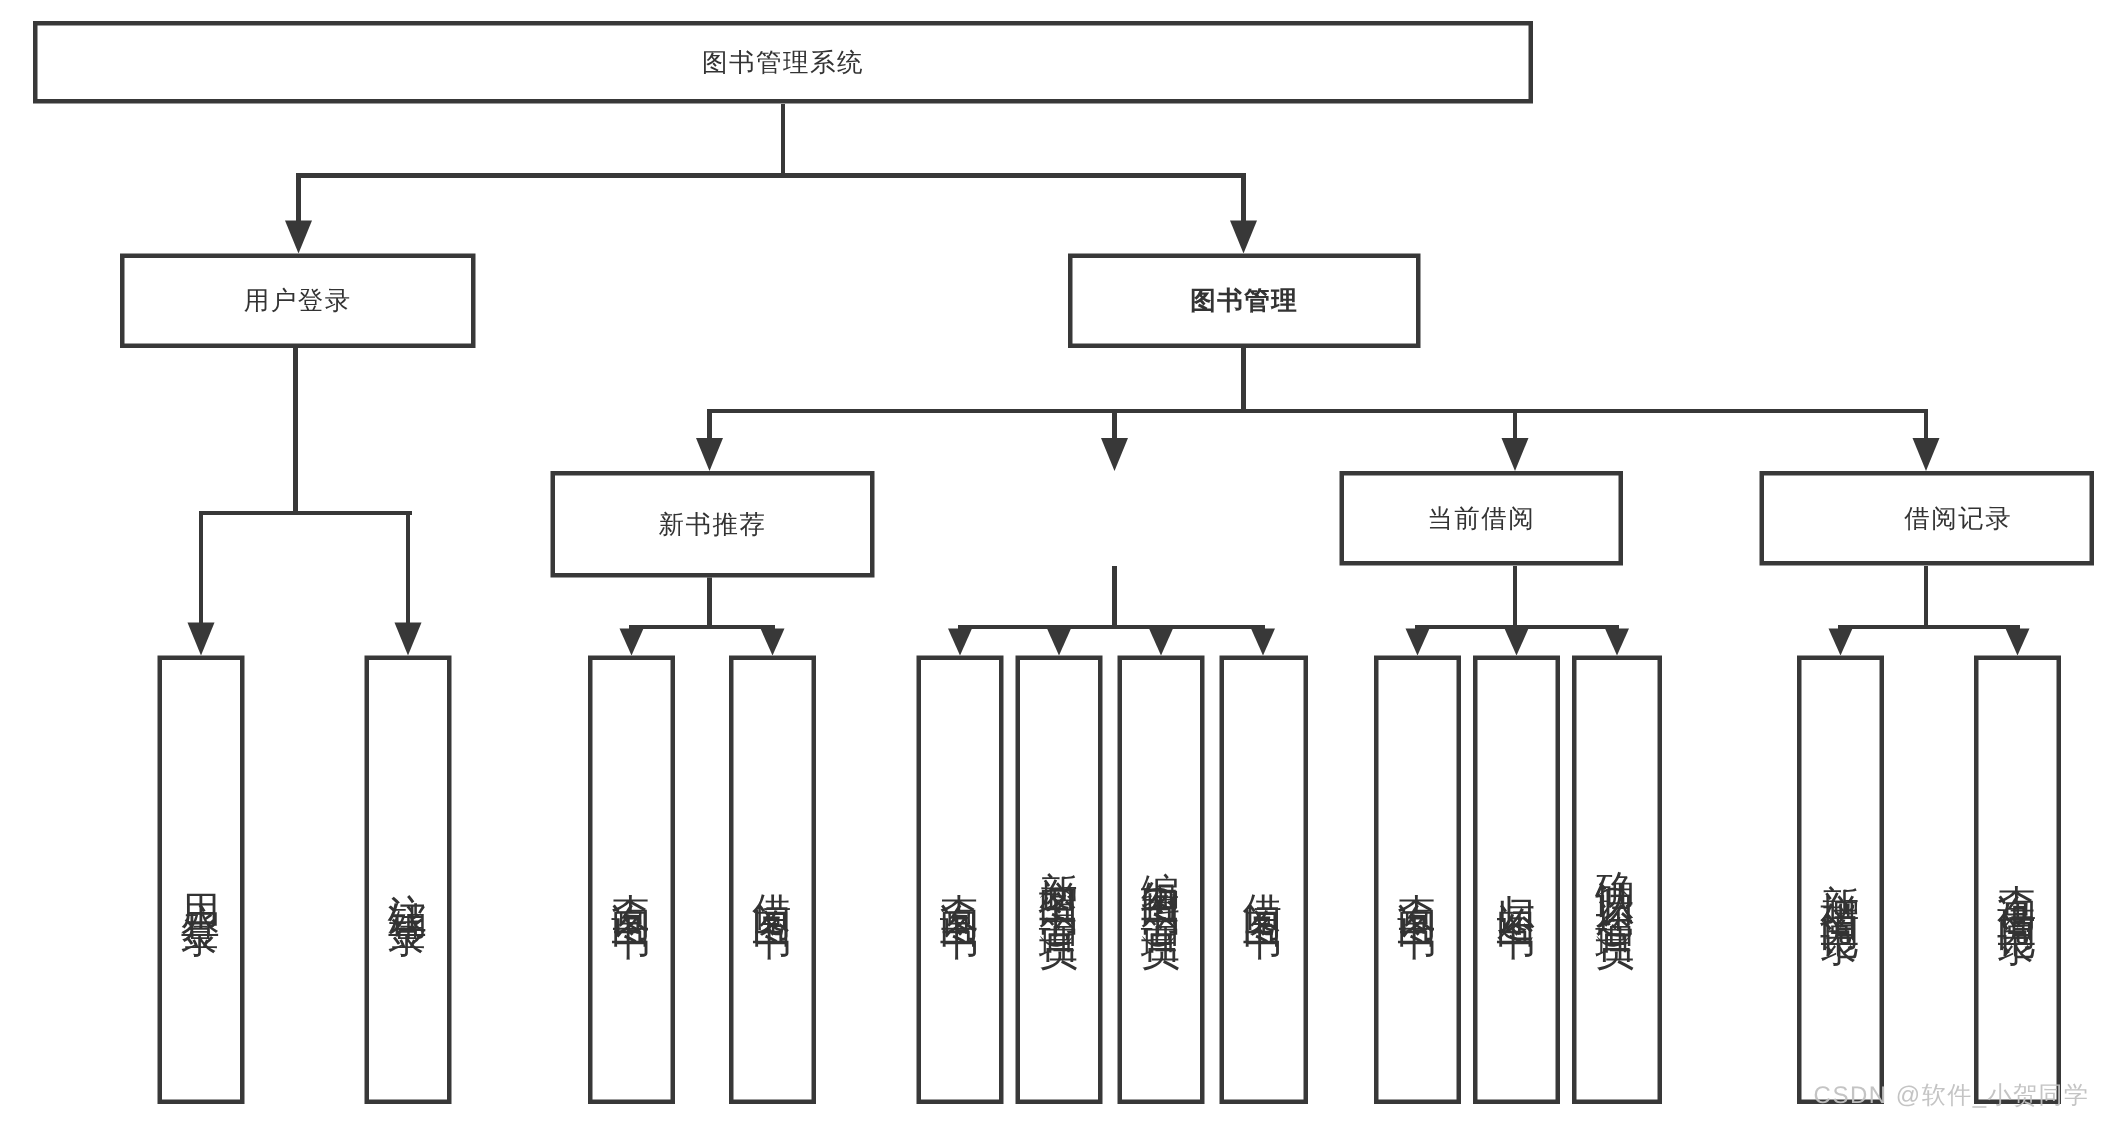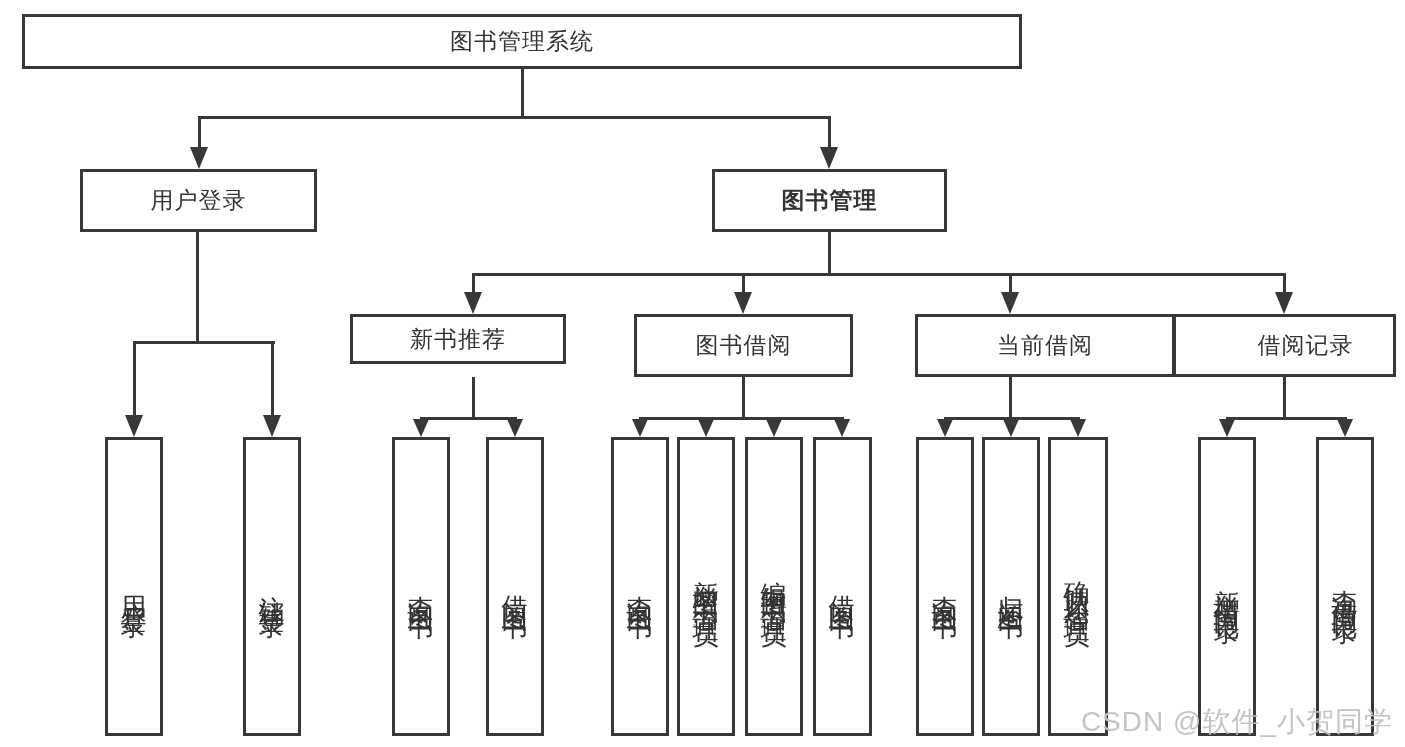--- a/index.html
+++ b/index.html
@@ -13,34 +13,34 @@
   #connectors{position:absolute;left:0;top:0;width:1405px;height:747px;}
   .node{
     position:absolute;
     box-sizing:border-box;
     border:3px solid #383838;
     background:#ffffff;
     color:#333333;
   }
   .hnode{
     display:flex;align-items:center;justify-content:center;
-    font-size:23px;letter-spacing:1px;
+    font-size:17px;letter-spacing:1px;
   }
   .vnode{
     writing-mode:vertical-lr;
     text-orientation:mixed;
     text-align:center;
     font-size:26px;
     letter-spacing:6px;
     line-height:52px;
   }
   .watermark{
     position:absolute;
     right:12px;bottom:6px;
-    font-size:28px;
+    font-size:16px;
     color:rgba(193,193,193,0.95);
     letter-spacing:1px;
     z-index:5;
     white-space:nowrap;
   }
   .ln{stroke:#383838;stroke-width:3;}
   .ah{fill:#383838;stroke:none;}
 </style>
 </head>
 <body>
@@ -110,23 +110,22 @@
     <polygon class="ah" points="1070,419 1086,419 1078,437"></polygon>
     <polygon class="ah" points="1219,419 1235,419 1227,437"></polygon>
     <polygon class="ah" points="1337,419 1353,419 1345,437"></polygon>
   </svg>
 
   <div class="node hnode" style="left:22px;top:14px;width:1000px;height:55px;">图书管理系统</div>
 
   <div class="node hnode" style="left:80px;top:169px;width:237px;height:63px;">用户登录</div>
   <div class="node hnode" style="left:712px;top:169px;width:235px;height:63px;font-weight:bold;">图书管理</div>
 
-  <div class="node hnode" style="left:350px;top:314px;width:216px;height:50px;">新书推荐</div>
-  <div class="node hnode" style="left:634px;top:314px;width:219px;height:63px;">图书借阅</div>
-  <div class="node hnode" style="left:915px;top:314px;width:260px;height:63px;">当前借阅</div>
+  <div class="node hnode" style="left:367px;top:314px;width:216px;height:71px;">新书推荐</div>
+  <div class="node hnode" style="left:893px;top:314px;width:189px;height:63px;">当前借阅</div>
   <div class="node hnode" style="left:1173px;top:314px;width:223px;height:63px;padding-left:42px;">借阅记录</div>
 
   <div class="node vnode" style="left:105px;top:437px;width:58px;height:299px;">用户登录</div>
   <div class="node vnode" style="left:243px;top:437px;width:58px;height:299px;">注销登录</div>
 
   <div class="node vnode" style="left:392px;top:437px;width:58px;height:299px;">查询图书</div>
   <div class="node vnode" style="left:486px;top:437px;width:58px;height:299px;">借阅图书</div>
 
   <div class="node vnode" style="left:611px;top:437px;width:58px;height:299px;">查询图书</div>
   <div class="node vnode" style="left:677px;top:437px;width:58px;height:299px;">新增图书（管理员）</div>

